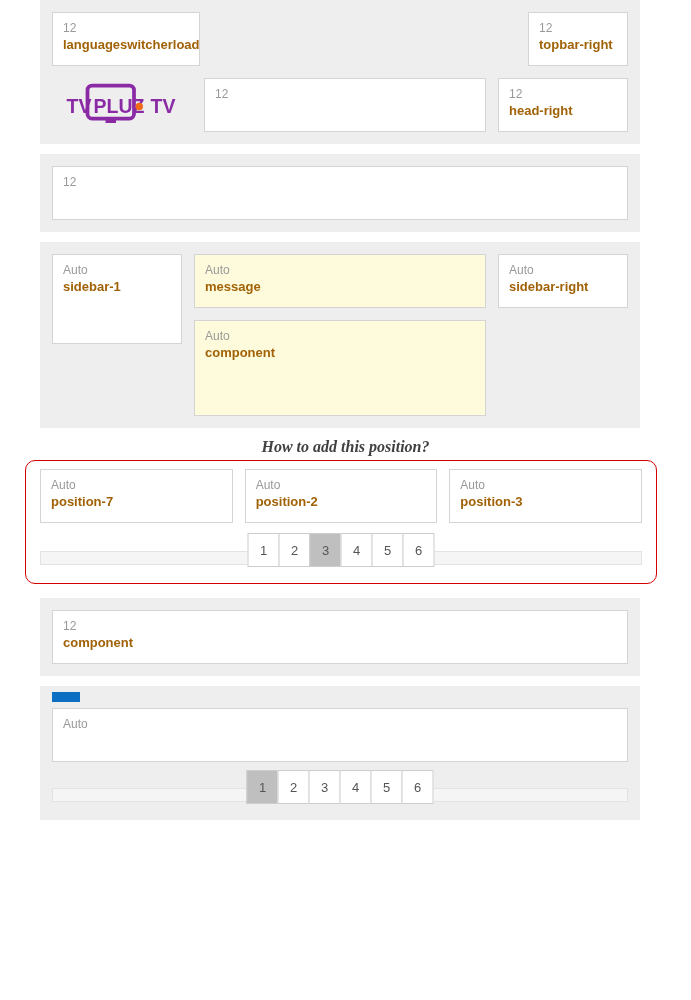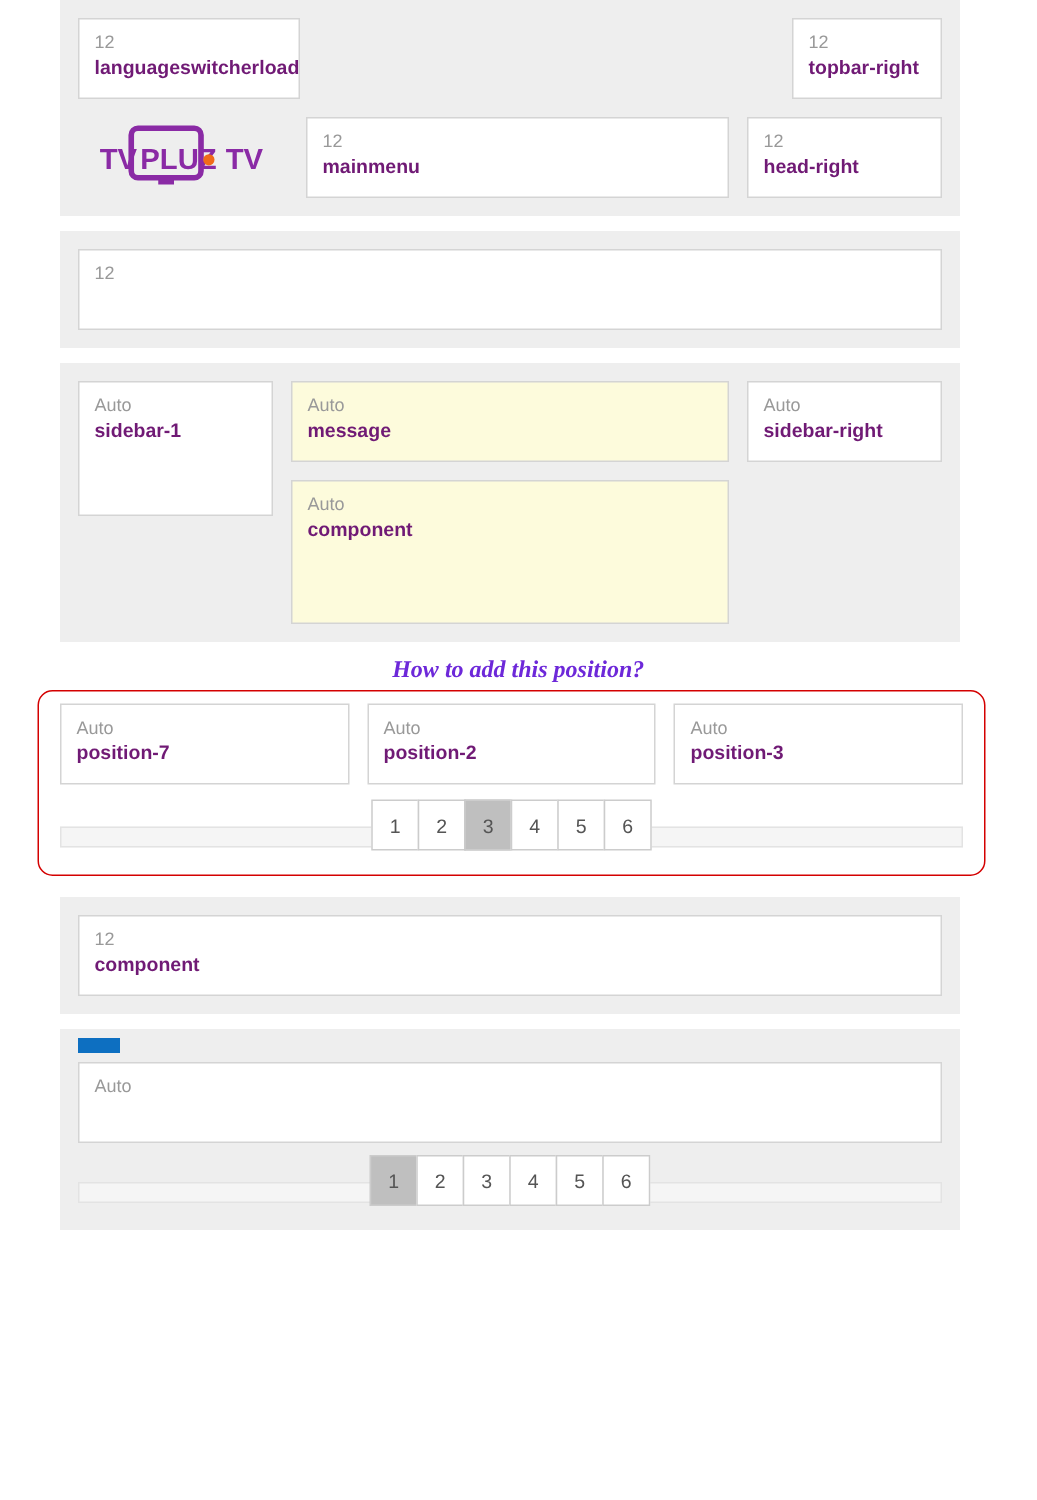--- a/index.html
+++ b/index.html
@@ -19,31 +19,31 @@
   .row { display: flex; gap: 12px; margin-bottom: 12px; }
   .row:last-child { margin-bottom: 0; }
   .box {
     background: #fff;
     border: 1px solid #d4d4d4;
     padding: 8px 10px;
     min-height: 54px;
   }
   .box-yellow { background: #fdfbdc; }
   .box .size { color: #999; font-size: 12px; margin-bottom: 2px; }
-  .box .name { color: #701a75; font-size: 13px; font-weight: bold; }
+  .box .name { color: #a16207; font-size: 13px; font-weight: bold; }
   .logo {
     width: 140px;
     display: flex;
     align-items: center;
     justify-content: center;
   }
   .logo svg { width: 120px; height: 48px; }
   .spacer { flex: 1; }
   .annotation {
-    color: #6d28d9;
+    color: #404040;
     font-style: italic;
     font-weight: bold;
     font-size: 16px;
     text-align: center;
     margin: 6px 0 4px 0;
     font-family: "Times New Roman", serif;
   }
   .highlight-wrap {
     border: 1.5px solid #d40000;
     border-radius: 10px;
@@ -113,21 +113,20 @@
         <rect x="34" y="6" width="62" height="44" rx="6" fill="none" stroke="#8a2aa5" stroke-width="5"></rect>
         <rect x="58" y="50" width="14" height="6" fill="#8a2aa5"></rect>
         <text x="6" y="42" font-family="Arial" font-weight="900" font-size="26" fill="#8a2aa5">TV</text>
         <text x="42" y="42" font-family="Arial" font-weight="900" font-size="26" fill="#8a2aa5">PLUZ</text>
         <circle cx="103" cy="34" r="5" fill="#f06a1a"></circle>
         <text x="118" y="42" font-family="Arial" font-weight="900" font-size="26" fill="#8a2aa5">TV</text>
       </svg>
     </div>
     <div class="box" style="flex:1">
       <div class="size">12</div>
-      <div class="name">mainmenu</div>
     </div>
     <div class="box" style="width:130px">
       <div class="size">12</div>
       <div class="name">head-right</div>
     </div>
   </div>
 </div>
 
 <div class="section">
   <div class="box" style="width:100%">

